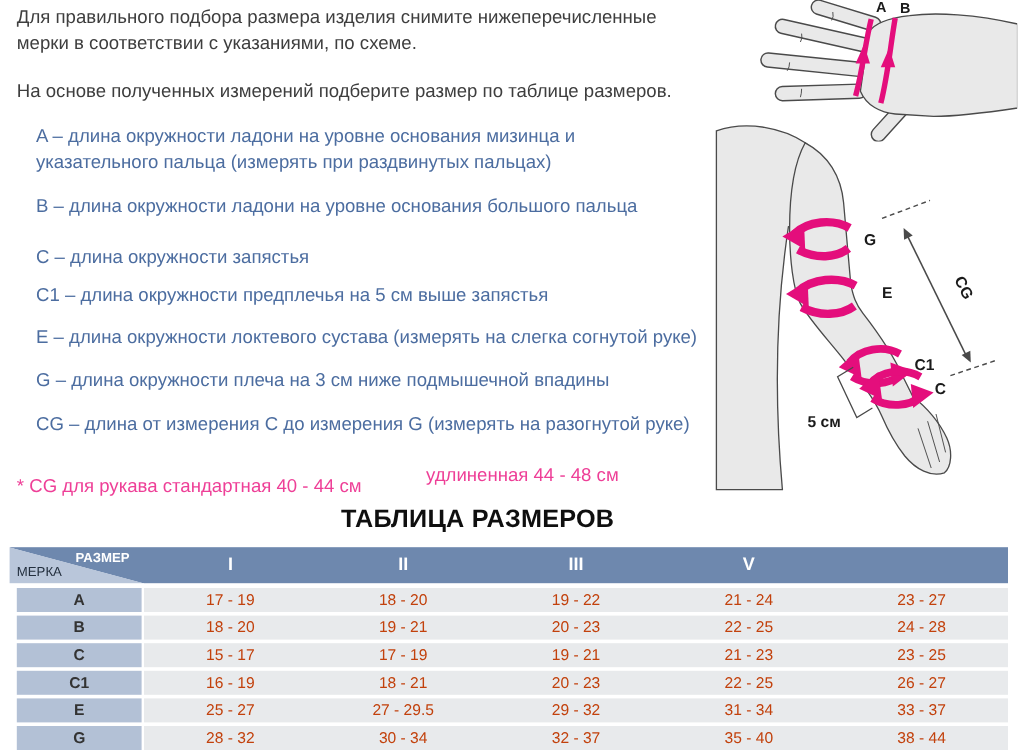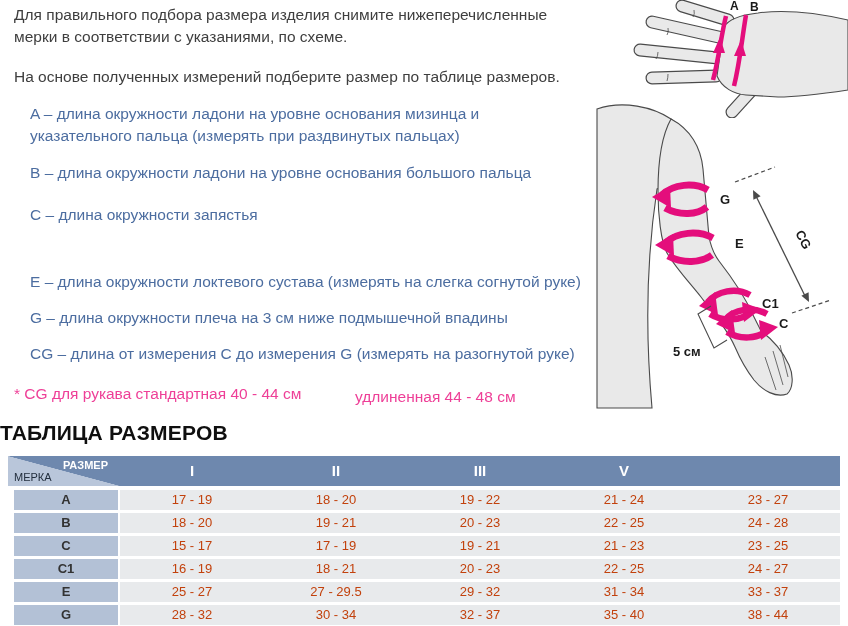--- a/index.html
+++ b/index.html
@@ -1,21 +1,21 @@
 <!DOCTYPE html>
 <html><head>
 <meta charset="utf-8">
 <style>
   html,body{margin:0;padding:0;background:#fff}
   .page{position:relative;width:848px;height:626px;background:#ffffff;overflow:hidden;
         font-family:"Liberation Sans","DejaVu Sans",sans-serif}
   .para{position:absolute;left:14px;color:#3e3e3e;font-size:15.5px;line-height:22px}
   .meas{position:absolute;left:30px;color:#4c6da0;font-size:15.5px;line-height:22px}
   .note-part{position:absolute;color:#ee3f97;font-size:15.5px;line-height:20px}
-  .tbl-title{position:absolute;top:421px;left:0;width:796px;text-align:left;
+  .tbl-title{position:absolute;top:421px;left:0;width:796px;text-align:center;
              font-size:21px;font-weight:bold;color:#0f0f0f;letter-spacing:.2px}
   .sizetable{position:absolute;left:8px;top:456px;width:832px}
   .thead{display:flex;height:30px}
   .corner{position:relative;width:112px;height:30px;
           background:linear-gradient(to bottom left,#6e88ae 49.6%,#b9c6da 50.4%)}
   .corner-top{position:absolute;top:3px;right:12px;color:#ffffff;font-size:11px;font-weight:bold}
   .corner-bottom{position:absolute;bottom:3px;left:6px;color:#232f3e;font-size:11px;font-weight:normal}
   .cols{display:flex;width:720px;background:#6e88ae}
   .col{width:144px;text-align:center;line-height:30px;color:#ffffff;font-weight:bold;font-size:15px}
   .trow{display:flex;height:20px;margin-top:3px}
@@ -30,25 +30,26 @@
 <body>
 
 <div class="page">
 
   <div class="para" style="top:66px;width:600px">На основе полученных измерений подберите размер по таблице размеров.</div>
   <div class="para" style="top:4px;width:575px">Для правильного подбора размера изделия снимите нижеперечисленные мерки в соответствии с указаниями, по схеме.</div>
 
   <div class="meas" style="top:103px;max-width:540px">A – длина окружности ладони на уровне основания мизинца и указательного пальца (измерять при раздвинутых пальцах)</div>
   <div class="meas" style="top:162px;max-width:600px">B – длина окружности ладони на уровне основания большого пальца</div>
   <div class="meas" style="top:204px;max-width:600px">C – длина окружности запястья</div>
+  <div class="meas" style="top:236px;max-width:600px">C1 – длина окружности предплечья на 5 см выше запястья</div>
   <div class="meas" style="top:271px;max-width:600px">E – длина окружности локтевого сустава (измерять на слегка согнутой руке)</div>
   <div class="meas" style="top:307px;max-width:600px">G – длина окружности плеча на 3 см ниже подмышечной впадины</div>
   <div class="meas" style="top:343px;max-width:600px">CG – длина от измерения C до измерения G (измерять на разогнутой руке)</div>
 
-  <div class="note-part" style="top:384px;left:14px">* CG для рукава  стандартная 40 - 44 см</div>
+  <div class="note-part" style="top:396px;left:14px">* CG для рукава  стандартная 40 - 44 см</div>
   <div class="note-part" style="top:387px;left:355px">удлиненная 44 - 48 см</div>
 
   <svg viewBox="0 0 220 118" width="220" height="118" style="position:absolute;left:628px;top:0">
     <g>
 
       <g stroke="#4a4a4a" stroke-width="13" stroke-linecap="round">
         <line x1="54" y1="6" x2="100" y2="20"></line>
         <line x1="24" y1="22" x2="95" y2="38"></line>
         <line x1="12" y1="50" x2="90" y2="58"></line>
         <line x1="24" y1="78" x2="88" y2="76"></line>
@@ -181,21 +182,21 @@
         <div class="cell">23 - 25</div>
       </div>
     </div>
     <div class="trow">
       <div class="rlabel">C1</div>
       <div class="rvals">
         <div class="cell">16 - 19</div>
         <div class="cell">18 - 21</div>
         <div class="cell">20 - 23</div>
         <div class="cell">22 - 25</div>
-        <div class="cell">24 - 27</div>
+        <div class="cell">26 - 27</div>
       </div>
     </div>
     <div class="trow">
       <div class="rlabel">E</div>
       <div class="rvals">
         <div class="cell">25 - 27</div>
         <div class="cell">27 - 29.5</div>
         <div class="cell">29 - 32</div>
         <div class="cell">31 - 34</div>
         <div class="cell">33 - 37</div>

